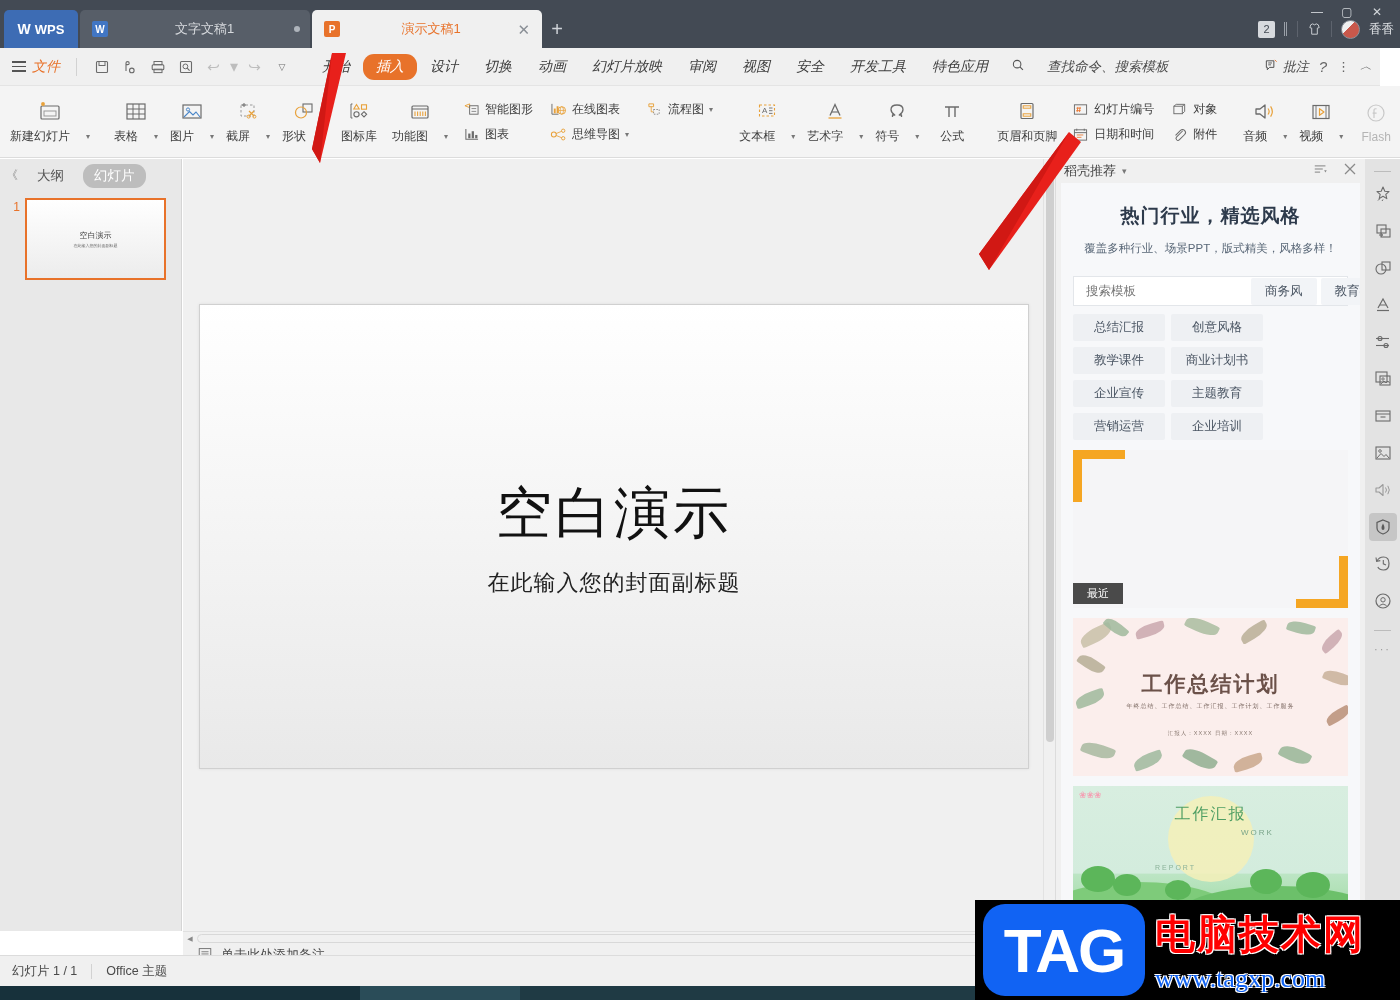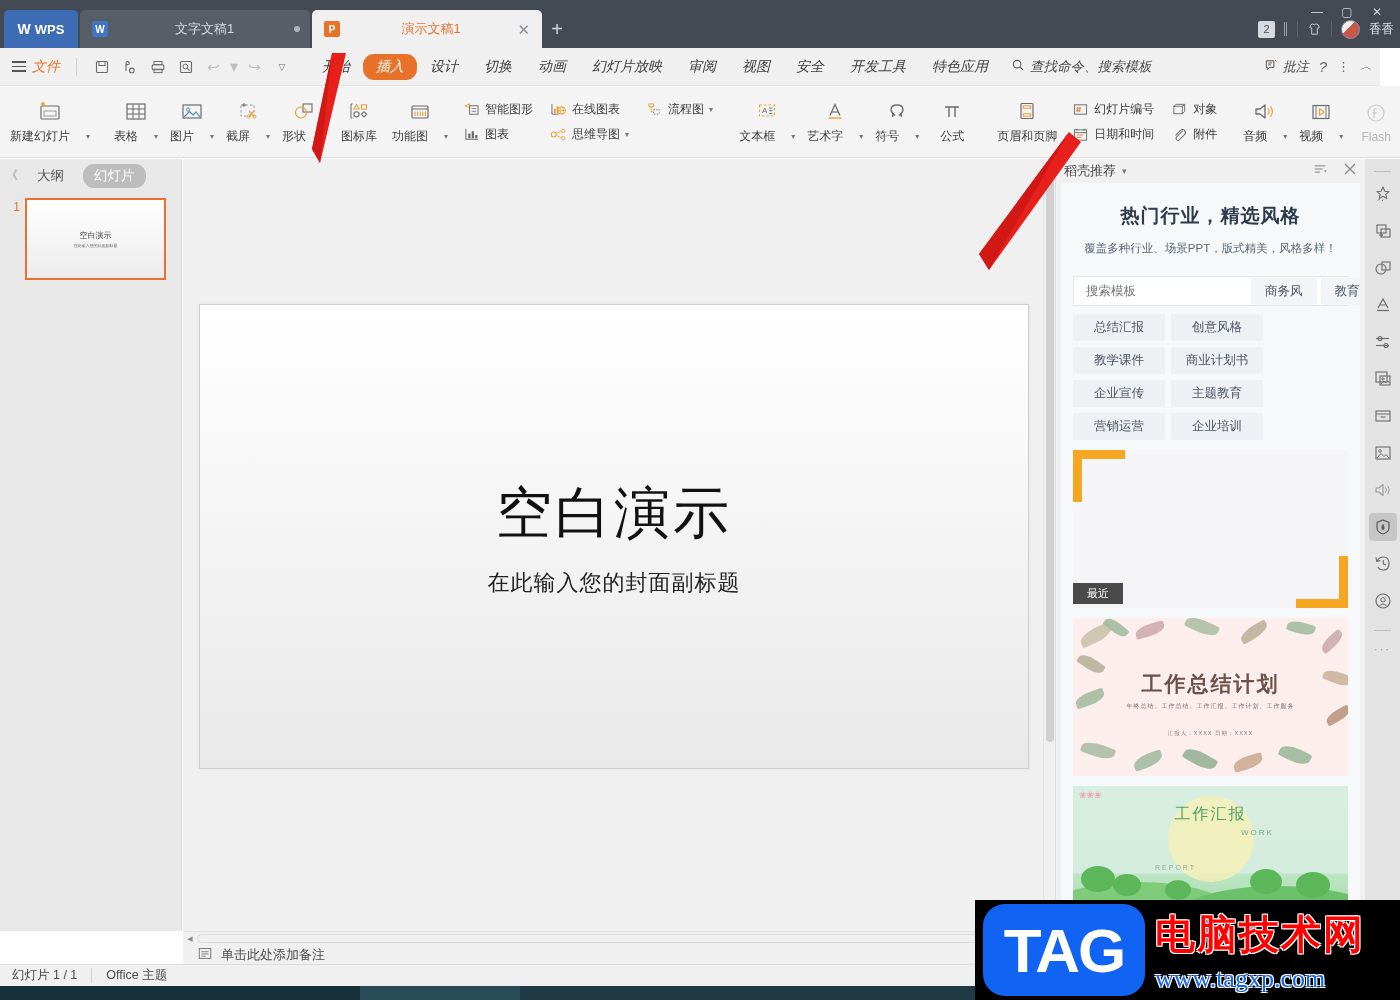--- a/index.html
+++ b/index.html
@@ -96,21 +96,21 @@
     justify-content: center; color: #6b6b6b;
   }
   .qat-btn.dim { color: #bdbdbd; }
   .menu-items { display: flex; align-items: center; gap: 0px; margin-left: 14px; }
   .menu-item {
     font-size: 14px; color: #3d3d3d; padding: 4px 13px; border-radius: 11px;
     white-space: nowrap;
   }
   .menu-item.active { background: #e8722a; color: #fff; font-weight: normal; }
   .menu-search {
-    display: flex; align-items: center; gap: 5px; margin-left: 10px;
+    display: flex; align-items: center; gap: 22px; margin-left: 10px;
     font-size: 13.5px; color: #4a4a4a;
   }
   .menu-right {
     position: absolute; right: 8px; display: flex; align-items: center; gap: 10px;
     font-size: 13px; color: #4a4a4a;
   }
   .mr-item { display: flex; align-items: center; gap: 4px; }
 
   
   .ribbon {
@@ -192,21 +192,21 @@
   .ns-track { flex: 1; height: 9px; background: #f0f0f0; border: 1px solid #d8d8d8;
     border-radius: 5px; margin-right: 2px; }
   .notes-text {
     position: absolute; bottom: 5px; left: 14px;
     display: flex; align-items: center; gap: 8px;
     font-size: 13px; color: #4a4a4a;
   }
 
   
   .statusbar {
-    position: absolute; left: 0; right: 0; bottom: 14px; height: 22px;
+    position: absolute; left: 0; right: 0; bottom: 14px; height: 31px;
     background: #f0f0f0; border-top: 1px solid #dcdcdc;
     display: flex; align-items: center; padding-left: 12px; gap: 0;
     font-size: 12.5px; color: #4a4a4a;
   }
   .sb-sep { width: 1px; height: 15px; background: #d2d2d2; margin: 0 14px; }
   .sb-right { position: absolute; right: 10px; display: flex; align-items: center; gap: 8px; }
   .sb-btn { width: 26px; height: 22px; display: flex; align-items: center; justify-content: center; color: #555; }
   .sb-btn.active { background: #d5d5d5; border-radius: 2px; }
 
   

